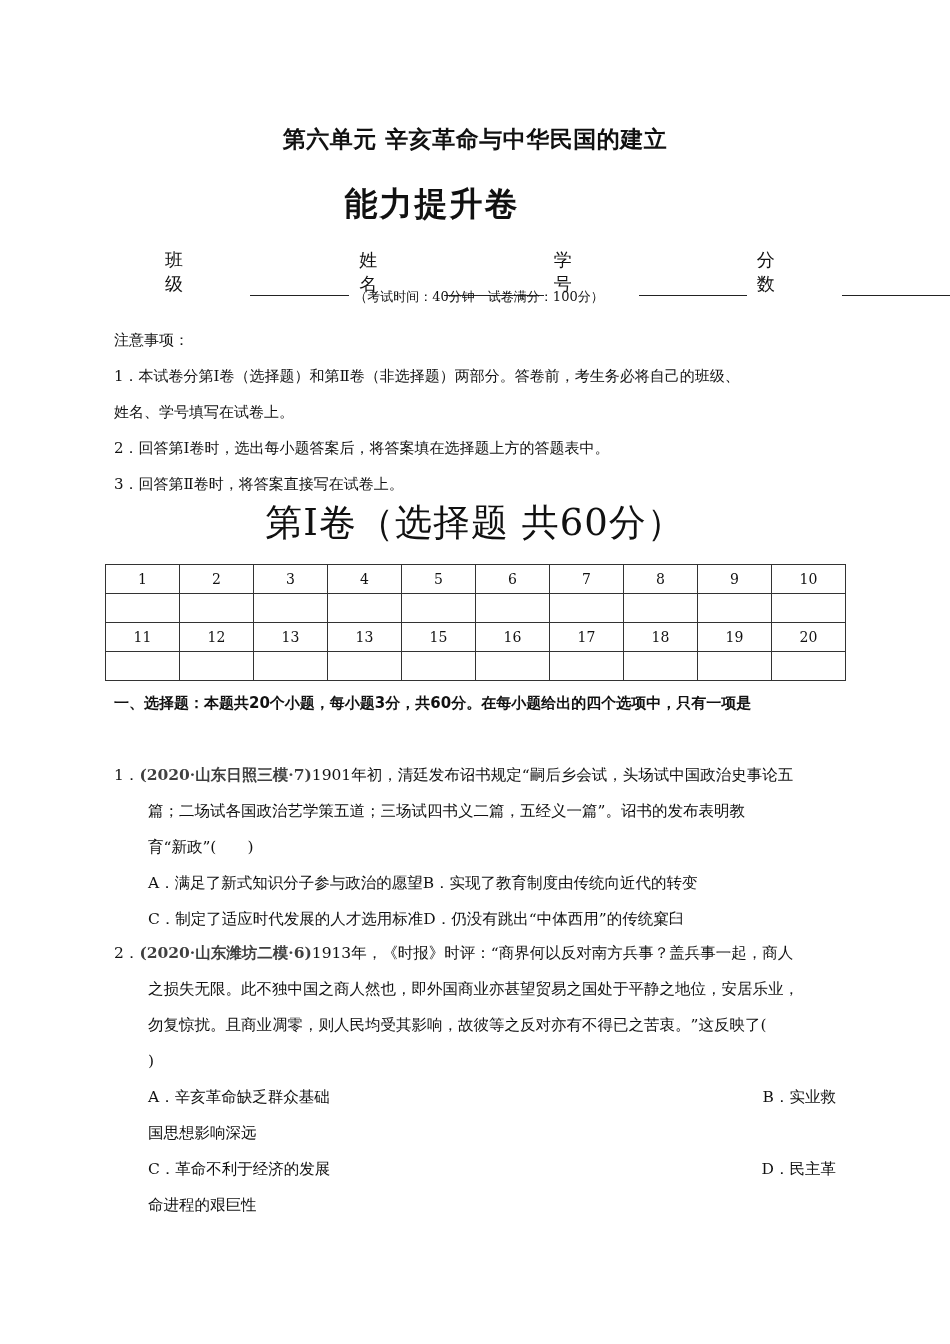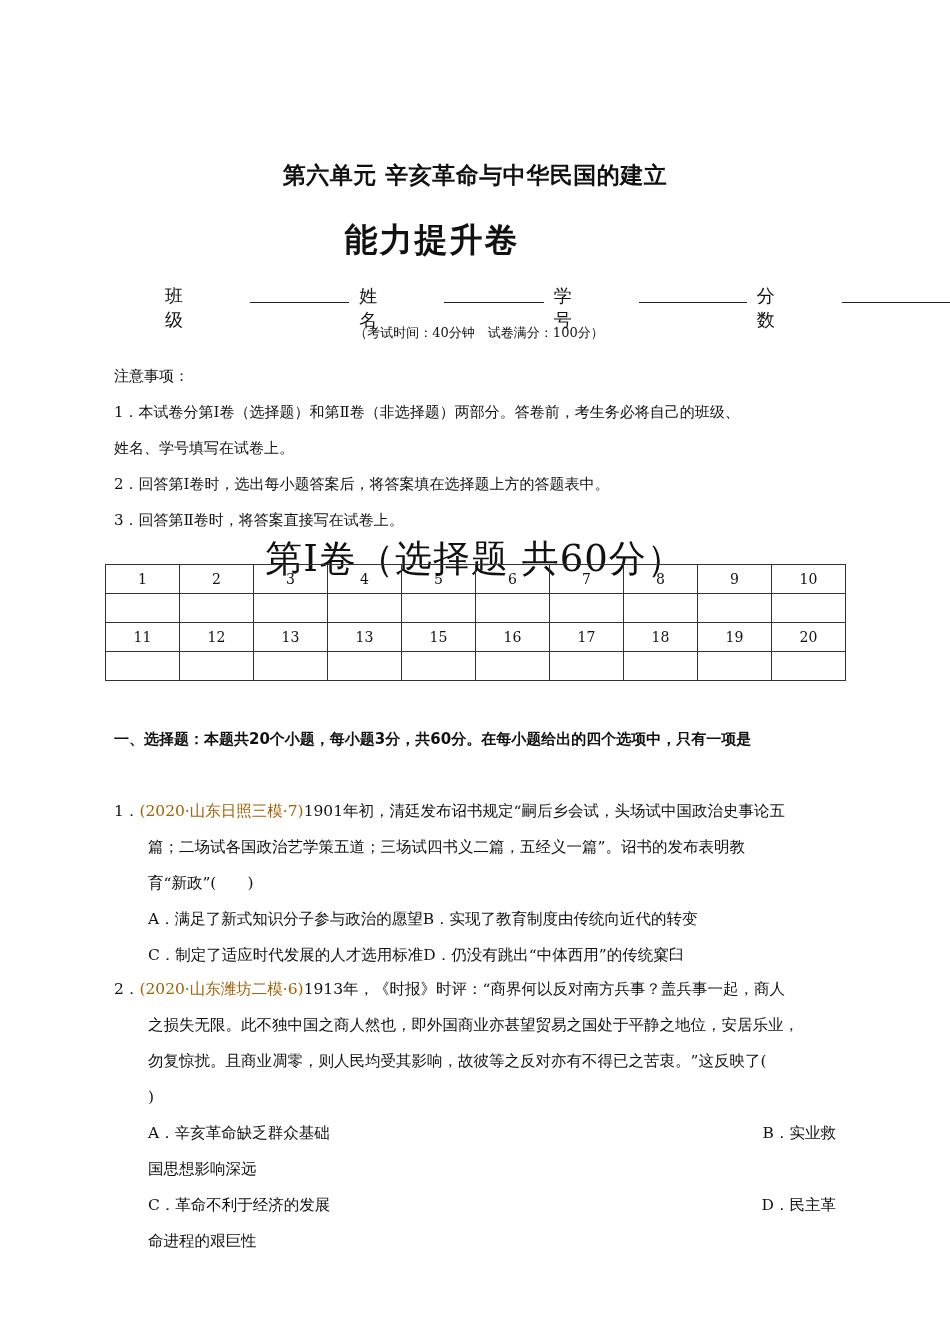--- a/index.html
+++ b/index.html
@@ -1,35 +1,35 @@
 <!DOCTYPE html>
 <html><head>
 <meta charset="utf-8">
 <style>
   html, body { margin: 0; padding: 0; background: #ffffff; }
   body {
     width: 950px; height: 1344px; position: relative; overflow: hidden;
     font-family: "DejaVu Serif", "Liberation Serif", serif;
     color: #111;
   }
-  .abs { position: absolute; margin-top: 36px; }
+  .abs { position: absolute; }
   .unit-title {
     left: 0; width: 950px; top: 124px; text-align: center;
     font-family: "DejaVu Sans", "Liberation Sans", sans-serif;
     font-size: 23px; font-weight: bold; letter-spacing: 0.5px;
   }
   .paper-title {
     left: 0; width: 864px; top: 182px; text-align: center;
     font-family: "DejaVu Sans", "Liberation Sans", sans-serif;
     font-size: 33px; font-weight: bold; letter-spacing: 2px;
   }
   .info-row {
     left: 165px; top: 248px; font-size: 18px; display: flex; gap: 10px;
   }
-  .info-field { display: flex; align-items: flex-start; gap: 48px; }
+  .info-field { display: flex; align-items: flex-end; gap: 48px; }
   .info-line {
     display: inline-block; border-bottom: 1px solid #222; height: 18px;
     margin-left: 2px;
   }
   .exam-meta {
     left: 4px; width: 950px; top: 288px; text-align: center; font-size: 13px;
   }
   .notes { left: 114px; top: 322px; font-size: 15px; line-height: 36px; width: 720px; }
   .notes p { margin: 0; }
   .section-title {
@@ -43,21 +43,21 @@
   table.answer-grid td {
     border: 1px solid #333; text-align: center; font-size: 14px;
     height: 28px; padding: 0; vertical-align: middle;
   }
   table.answer-grid tr.ans td { height: 28px; }
   .instr {
     left: 114px; top: 685px; width: 730px; font-size: 15px; line-height: 36px;
     font-family: "DejaVu Sans", "Liberation Sans", sans-serif; font-weight: bold;
   }
   .q { left: 114px; width: 730px; font-size: 15.5px; line-height: 36px; }
-  .q .src { color: #a16207; font-weight: normal; }
+  .q .src { color: #404040; font-weight: bold; }
   .q .indent { padding-left: 34px; }
   .q p { margin: 0; }
   .opt-line { padding-left: 34px; }
   .opt-split { display: flex; justify-content: space-between; padding-left: 34px; padding-right: 8px; }
 </style>
 </head>
 <body>
 
 <div class="abs unit-title">第六单元 辛亥革命与中华民国的建立</div>
 <div class="abs paper-title">能力提升卷</div>

